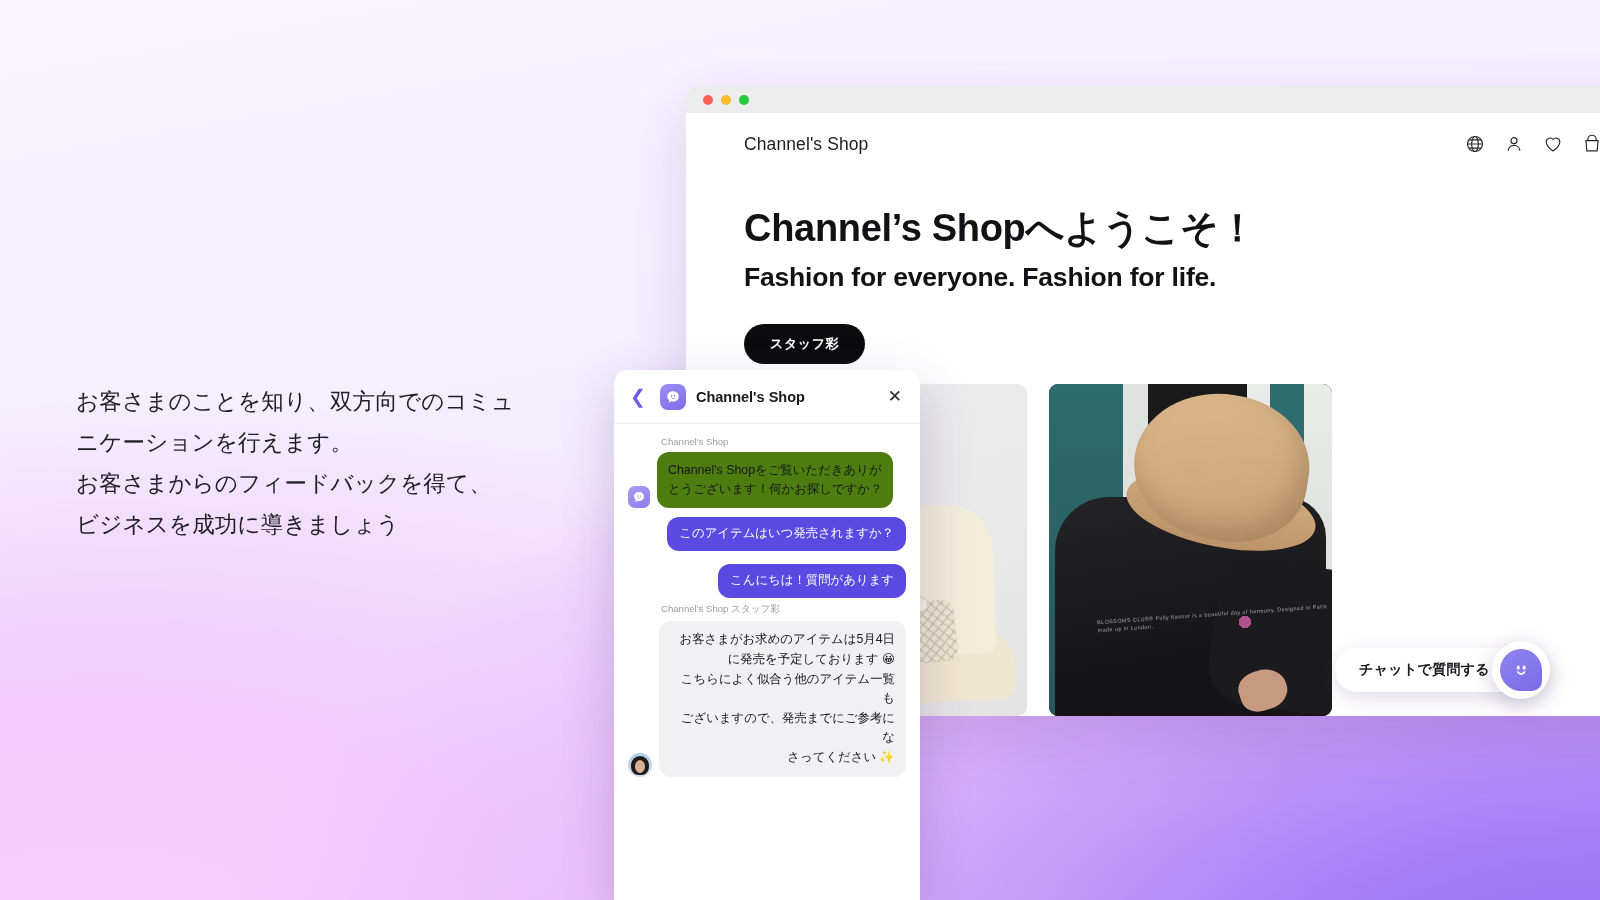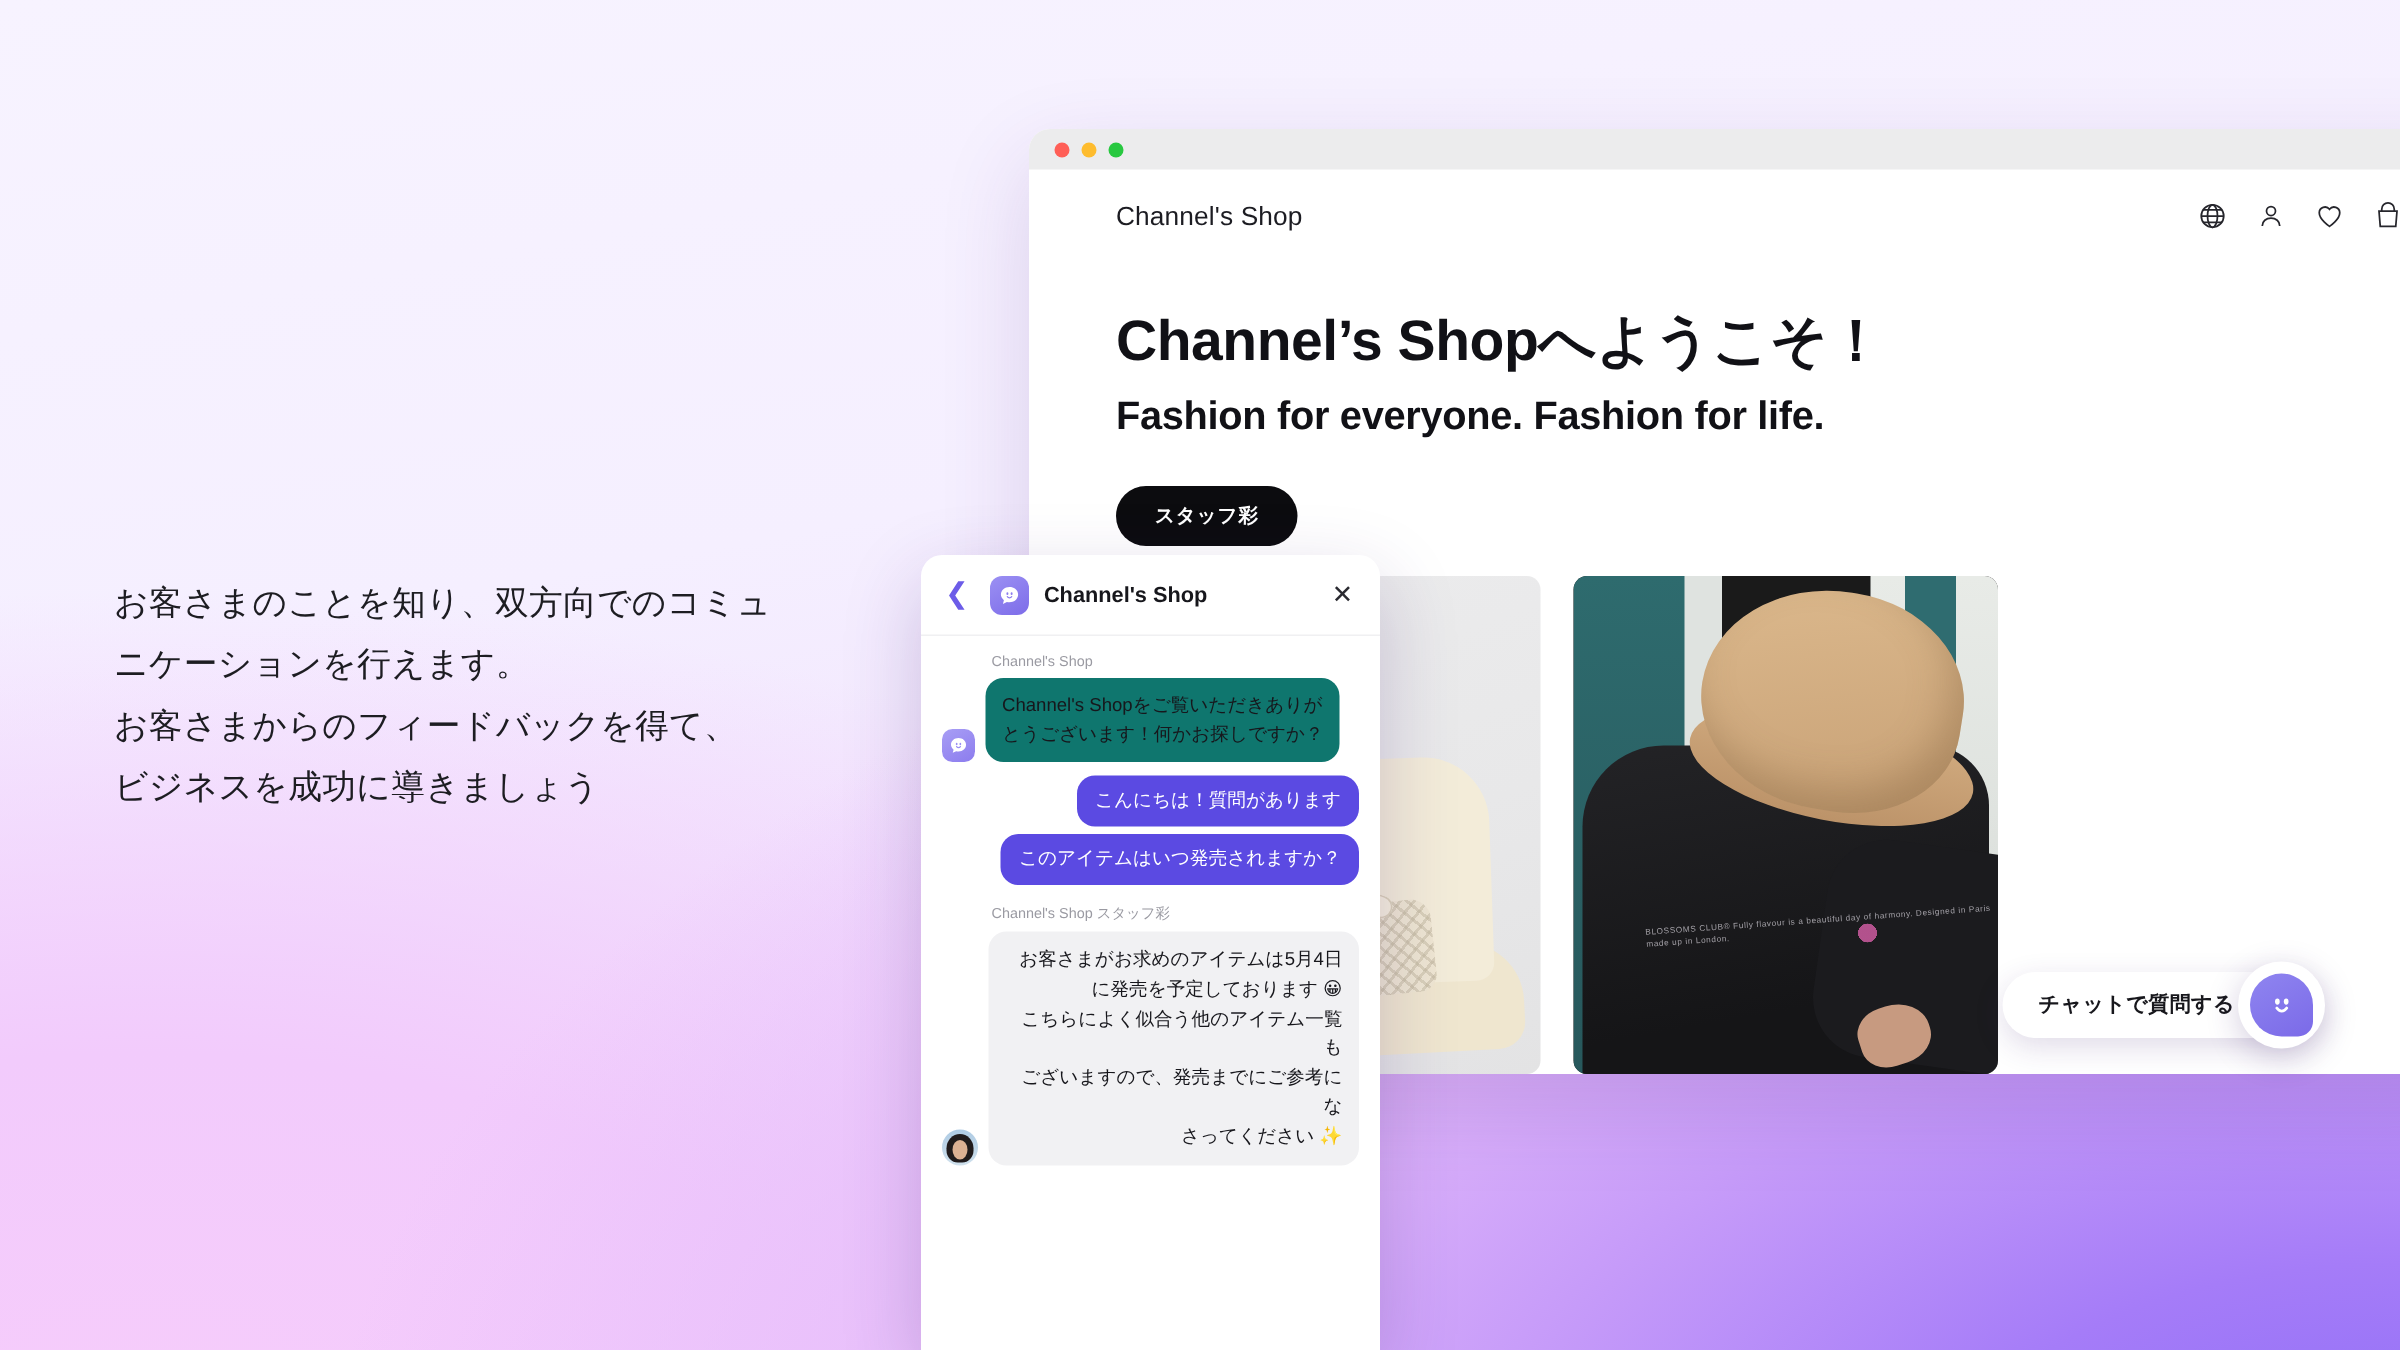--- a/index.html
+++ b/index.html
@@ -321,21 +321,21 @@
   }
   .avatar-photo .ph-hair {
     position: absolute; left: 3px; top: 3px; width: 18px; height: 19px;
     background: #201b1c; border-radius: 50% 50% 42% 42%;
   }
   .avatar-photo .ph-face {
     position: absolute; left: 7px; top: 7px; width: 10px; height: 13px;
     background: #dcb193; border-radius: 50%;
   }
   .bubble-in {
-    background: #0f766e; color: #17171c;
+    background: #4d7c0f; color: #17171c;
     border-radius: 12px;
     padding: 9px 11px;
     font-size: 12.4px; line-height: 1.55;
     max-width: 240px;
     white-space: pre-line;
   }
   .row-out { display: flex; justify-content: flex-end; margin-bottom: 5px; }
   .bubble-out {
     background: #5b4ae2; color: #ffffff;
     border-radius: 12px;
@@ -506,25 +506,25 @@
             <ellipse cx="9.9" cy="10.2" rx="1" ry="1.4" fill="#9b90f3"></ellipse>
             <ellipse cx="14.1" cy="10.2" rx="1" ry="1.4" fill="#9b90f3"></ellipse>
             <path d="M9.8 13.2c.6.8 1.3 1.2 2.2 1.2s1.6-.4 2.2-1.2" stroke="#9b90f3" stroke-width="1.3" stroke-linecap="round"></path>
           </svg>
         </span>
         <div class="bubble-in">Channel's Shopをご覧いただきありが
 とうございます！何かお探しですか？</div>
       </div>
     </div>
 
+    <div class="row-out" style="margin-bottom:13px">
+      <div class="bubble-out">このアイテムはいつ発売されますか？</div>
+    </div>
     <div class="row-out">
       <div class="bubble-out">こんにちは！質問があります</div>
-    </div>
-    <div class="row-out" style="margin-bottom:13px">
-      <div class="bubble-out">このアイテムはいつ発売されますか？</div>
     </div>
 
     <div class="msg-group">
       <div class="msg-sender">Channel's Shop スタッフ彩</div>
       <div class="msg-row">
         <span class="avatar-photo">
           <span class="ph-hair"></span>
             <span class="ph-face"></span>
         </span>
         <div class="card-bubble">

